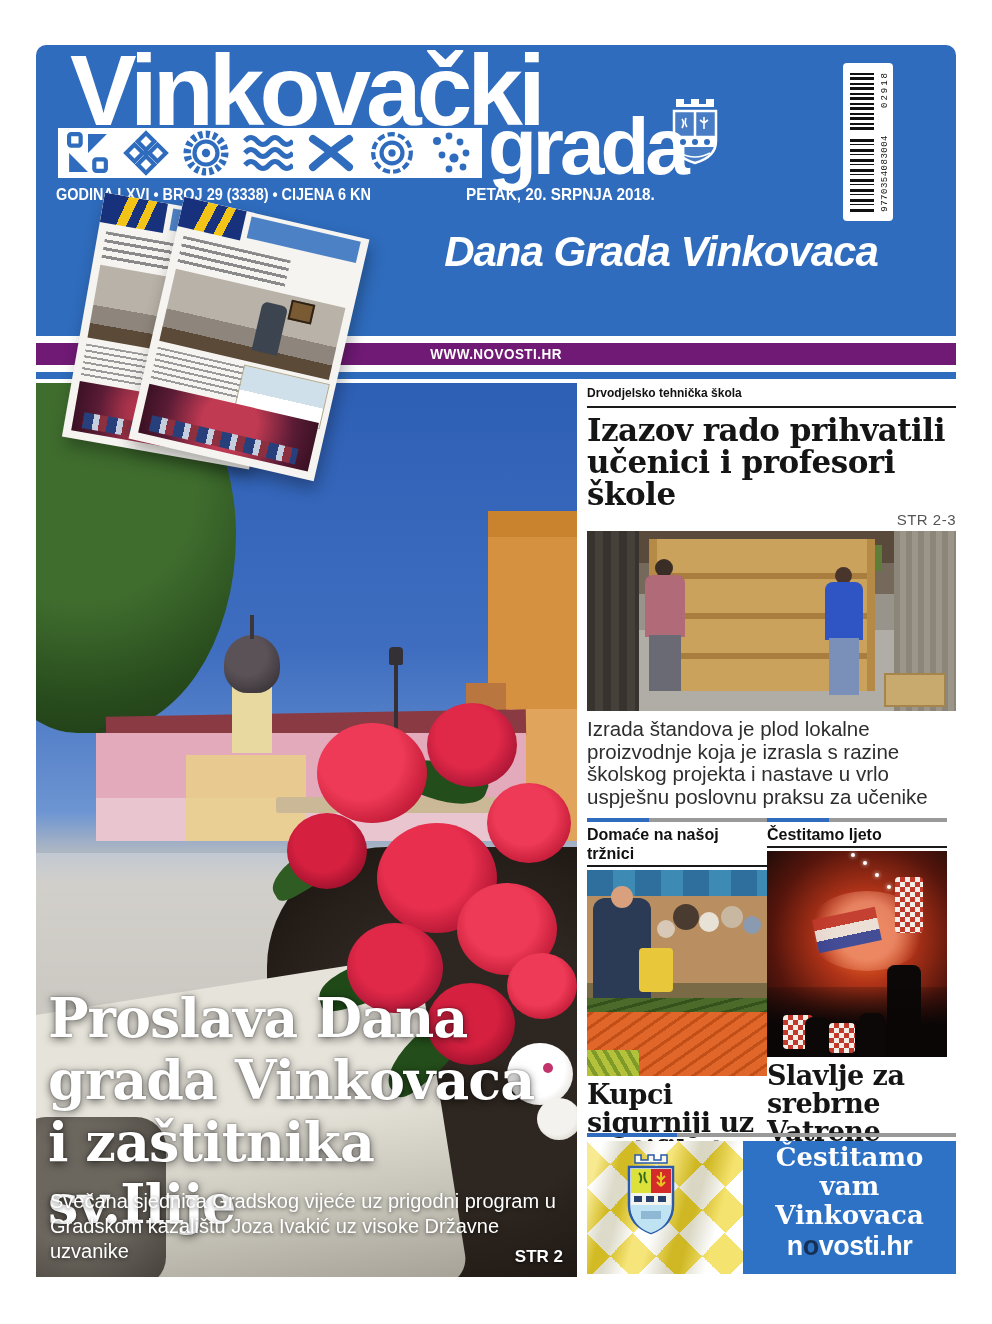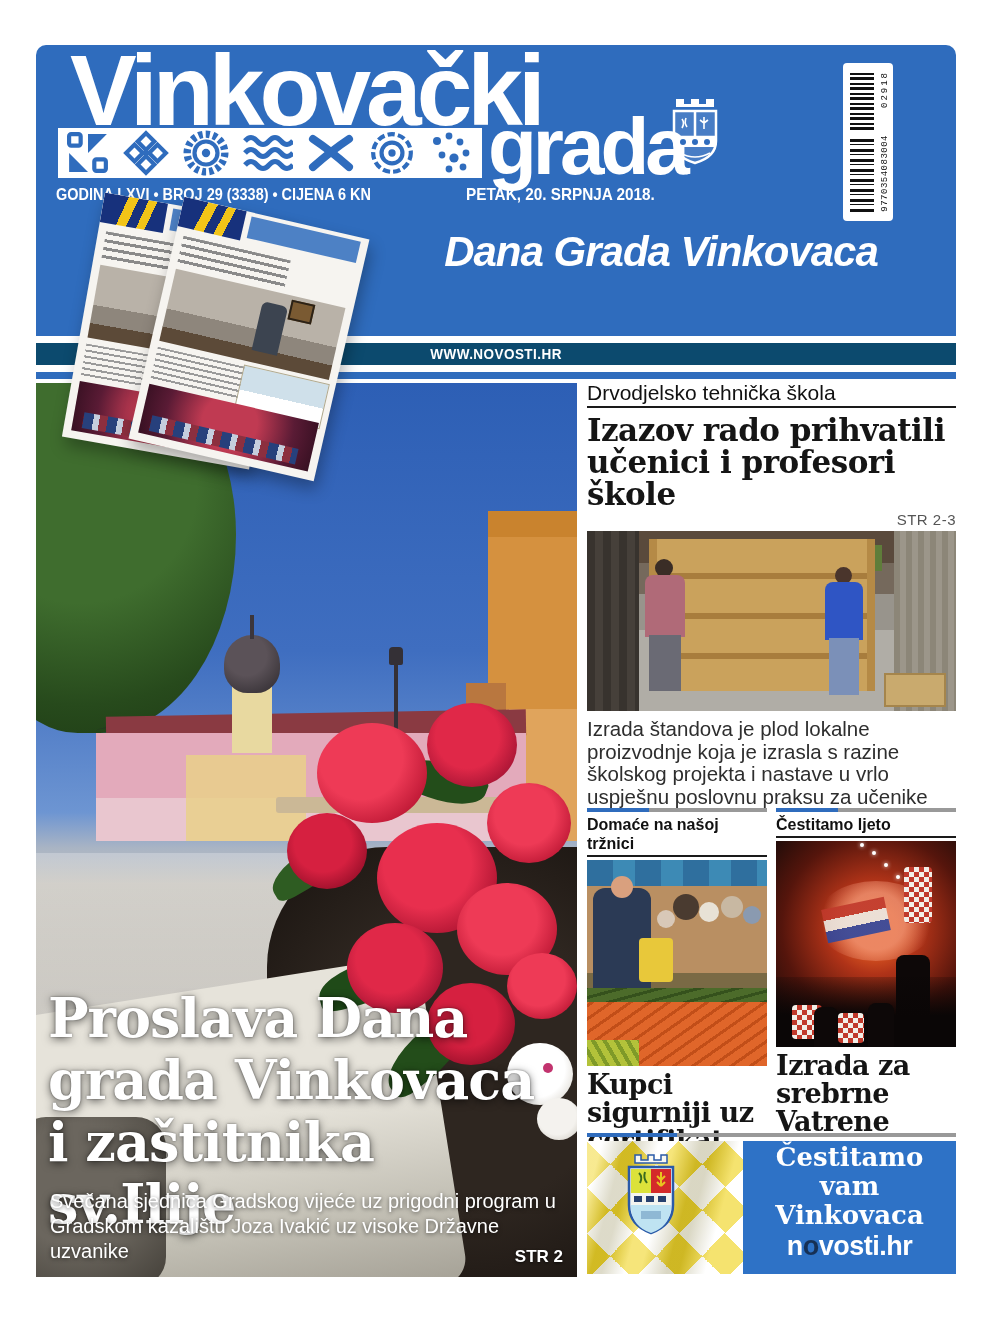--- a/index.html
+++ b/index.html
@@ -28,21 +28,21 @@
        background:repeating-linear-gradient(180deg,#111 0 3px,#fff 3px 5px,#111 5px 6px,#fff 6px 10px);}
   .barcode .num-top{position:absolute;right:3px;top:8px;writing-mode:vertical-rl;transform:rotate(180deg);
        font-family:"Liberation Mono",monospace;font-size:9px;color:#111;letter-spacing:2px;}
   .barcode .num-main{position:absolute;right:3px;top:72px;writing-mode:vertical-rl;transform:rotate(180deg);
        font-family:"Liberation Mono",monospace;font-size:9px;color:#111;letter-spacing:0.5px;}
 
   
   .stripe{width:100%;}
   .s-b1{height:6px;background:#2f6cbd;}
   .s-w1{height:7px;background:#fff;}
-  .s-b2{height:22px;background:#0c4a6e;text-align:center;}
+  .s-b2{height:22px;background:#701a75;text-align:center;}
   .s-b2 span{display:inline-block;color:#fff;font-weight:bold;font-size:15px;line-height:22px;
        transform:scaleX(.9);letter-spacing:.5px;}
   .s-w2{height:7px;background:#fff;}
   .s-b3{height:7px;background:#2f6cbd;}
 
   
   .promo{position:absolute;left:36px;top:45px;width:920px;height:345px;z-index:5;}
   .banner{position:absolute;left:330px;top:183px;width:590px;text-align:center;color:#fff;
        font-style:italic;font-weight:bold;font-size:42px;line-height:48px;letter-spacing:-1px;}
   .thumb{position:absolute;width:190px;height:248px;background:#f6f4f0;
@@ -106,21 +106,21 @@
   .pm-headline{position:absolute;left:12px;top:604px;color:#fff;font-family:"DejaVu Serif","Liberation Serif",serif;
        font-weight:bold;font-size:54px;line-height:62px;letter-spacing:-1px;
        text-shadow:0 2px 8px rgba(0,0,0,.6),0 0 2px rgba(0,0,0,.5);}
   .pm-sub{position:absolute;left:14px;top:806px;color:#fff;font-size:20px;line-height:25px;
        text-shadow:0 1px 4px rgba(0,0,0,.6);}
   .pm-str{position:absolute;right:14px;bottom:10px;color:#fff;font-weight:bold;font-size:17px;
        text-shadow:0 1px 3px rgba(0,0,0,.7);}
 
   
   .col-right{position:relative;width:369px;height:894px;flex:none;}
-  .kicker{font-size:21px;font-weight:normal;line-height:20px;padding-bottom:3px;border-bottom:2px solid #1a1a1a;}
+  .kicker{font-size:12px;font-weight:bold;line-height:20px;padding-bottom:3px;border-bottom:2px solid #1a1a1a;}
   .headline1{margin-top:6px;font-family:"DejaVu Serif","Liberation Serif",serif;font-weight:bold;
        font-size:31px;line-height:32px;letter-spacing:-0.5px;color:#151515;}
   .pageref{text-align:right;font-size:15px;color:#555;margin-top:1px;letter-spacing:.5px;}
   .photo-school{position:relative;height:180px;margin-top:3px;overflow:hidden;
        background:linear-gradient(180deg,#5a4a3c 0 18%,#75695c 18% 35%,#98948c 35% 55%,#b0ada6 55%);}
   .ps-wall-l{position:absolute;left:0;top:0;width:52px;height:100%;
        background:repeating-linear-gradient(90deg,#38332e 0 8px,#46403a 8px 16px);}
   .ps-wall-r{position:absolute;right:0;top:0;width:62px;height:100%;
        background:repeating-linear-gradient(90deg,#8c8678 0 6px,#9c968a 6px 12px);}
   .ps-grass{position:absolute;left:175px;top:14px;width:120px;height:26px;background:#5f7d3a;}
@@ -132,21 +132,21 @@
   .ps-fig1 .shirt{position:absolute;left:0;top:16px;width:40px;height:62px;border-radius:8px 8px 0 0;background:#b06a78;}
   .ps-fig1 .pants{position:absolute;left:4px;top:76px;width:32px;height:56px;background:#6a6a74;}
   .ps-fig2{position:absolute;left:238px;top:36px;width:38px;height:128px;}
   .ps-fig2 .head{position:absolute;left:10px;top:0;width:17px;height:17px;border-radius:50%;background:#4a352c;}
   .ps-fig2 .shirt{position:absolute;left:0;top:15px;width:38px;height:58px;border-radius:8px 8px 0 0;background:#2f55c4;}
   .ps-fig2 .pants{position:absolute;left:4px;top:71px;width:30px;height:57px;background:#7b90b8;}
   .ps-crate{position:absolute;right:10px;bottom:4px;width:58px;height:30px;background:#c9aa6e;
        border:2px solid #a5854c;}
   .summary{margin-top:7px;font-size:20.5px;line-height:22.5px;color:#2e2e2e;}
 
-  .cards{display:flex;gap:9px;}
+  .cards{display:flex;margin-top:10px;}
   .card{width:180px;}
   .rule{height:4px;background:linear-gradient(90deg,#2f6cbd 0 62px,#999 62px);margin-bottom:3px;}
   .kicker2{font-size:16px;font-weight:bold;line-height:19px;padding-bottom:2px;border-bottom:2px solid #1a1a1a;}
   .card-photo{position:relative;height:206px;margin-top:3px;overflow:hidden;}
   .headline2{margin-top:5px;font-family:"DejaVu Serif","Liberation Serif",serif;font-weight:bold;
        font-size:27px;line-height:28px;letter-spacing:-0.5px;color:#151515;}
 
   .ph-market{background:linear-gradient(180deg,#b98f62 0 55%,#7a6a45 55% 62%,#4c6b2a 62% 70%,#d2622a 70%);}
   .mk-canopy{position:absolute;left:0;top:0;width:100%;height:26px;
        background:repeating-linear-gradient(90deg,#2f6f9e 0 26px,#3d8ab5 26px 48px);}
@@ -448,21 +448,21 @@
             </div>
             <div class="checker" style="left:128px;top:26px;width:28px;height:56px;"></div>
             <div class="nt-sil" style="left:120px;bottom:0;width:34px;height:92px;"></div>
             <div class="nt-crowd"></div>
             <div class="checker" style="left:16px;bottom:8px;width:30px;height:34px;"></div>
             <div class="checker" style="left:62px;bottom:4px;width:26px;height:30px;"></div>
             <div class="nt-sil" style="left:92px;bottom:0;width:26px;height:44px;"></div>
             <div class="nt-sil" style="left:38px;bottom:0;width:24px;height:40px;"></div>
           </div>
           <div class="headline2">
-            <div>Izrada za</div>
+            <div>Slavlje za</div>
             <div>srebrne</div>
             <div>Vatrene</div>
           </div>
           <div class="pageref">STR 44-45</div>
         </div>
       </div>
 
       <div class="ad-block">
         <div class="ad-rule"></div>
         <div class="ad">

